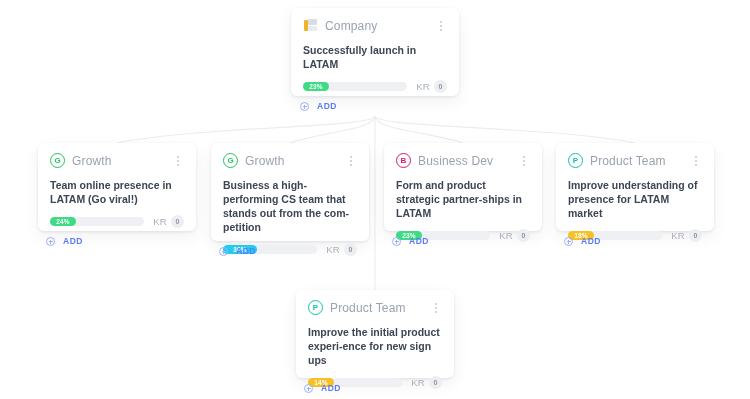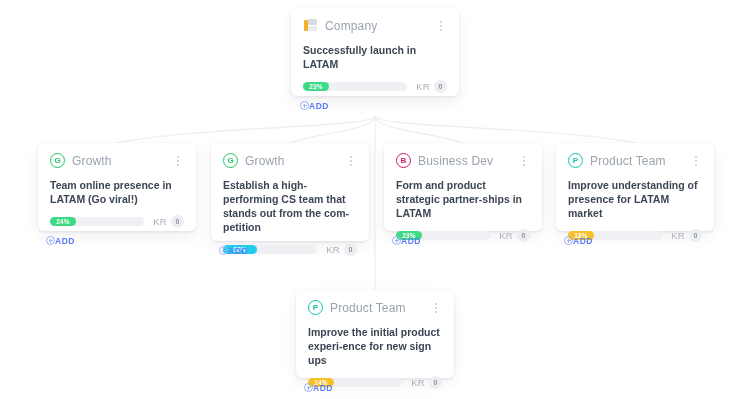--- a/index.html
+++ b/index.html
@@ -60,21 +60,21 @@
   }
   .kr { margin-left: 9px; font-size: 9.5px; color: #a8b0bb; letter-spacing: .3px; text-align: right; }
   .krbadge {
     margin-left: 4px; width: 13px; height: 13px; border-radius: 50%;
     background: #eceef1; color: #8b94a1;
     display: flex; align-items: center; justify-content: center;
     font-size: 7px; font-weight: 700;
   }
 
   .add {
-    position: absolute; display: flex; align-items: flex-start; gap: 0;
+    position: absolute; display: flex; align-items: flex-end; gap: 8px;
     font-size: 8.5px; font-weight: 700; color: #5b7cfa; letter-spacing: .5px;
   }
   .add .plus {
     width: 9px; height: 9px; border-radius: 50%; border: 1px solid #9db0fb;
     position: relative; flex: 0 0 auto;
   }
   .add .plus::before, .add .plus::after {
     content: ""; position: absolute; background: #9db0fb;
   }
   .add .plus::before { left: 1.8px; top: 3.3px; width: 4px; height: 1px; }
@@ -141,21 +141,21 @@
       <div class="card" style="left: 211px; top: 143px; width: 158px; height: 98px;">
         <div class="card-head">
           <div class="avatar" style="border-color: rgb(34, 197, 94); color: rgb(34, 197, 94);">G</div>
           <div class="owner">Growth</div>
           <div class="kebab">
             <b></b>
             <b></b>
             <b></b>
           </div>
         </div>
-        <div class="title">Establish a high-performing CS team that stands out from the com-petition</div>
+        <div class="title">Business a high-performing CS team that stands out from the com-petition</div>
         <div class="footer">
           <div class="bar">
             <div class="fill" style="background: rgb(34, 204, 238); width: 36%;">36%</div>
           </div>
           <div class="kr">KR</div>
           <div class="krbadge">0</div>
         </div>
       </div>
       <div class="card" style="left: 384px; top: 143px; width: 158px; height: 88px;">
         <div class="card-head">

